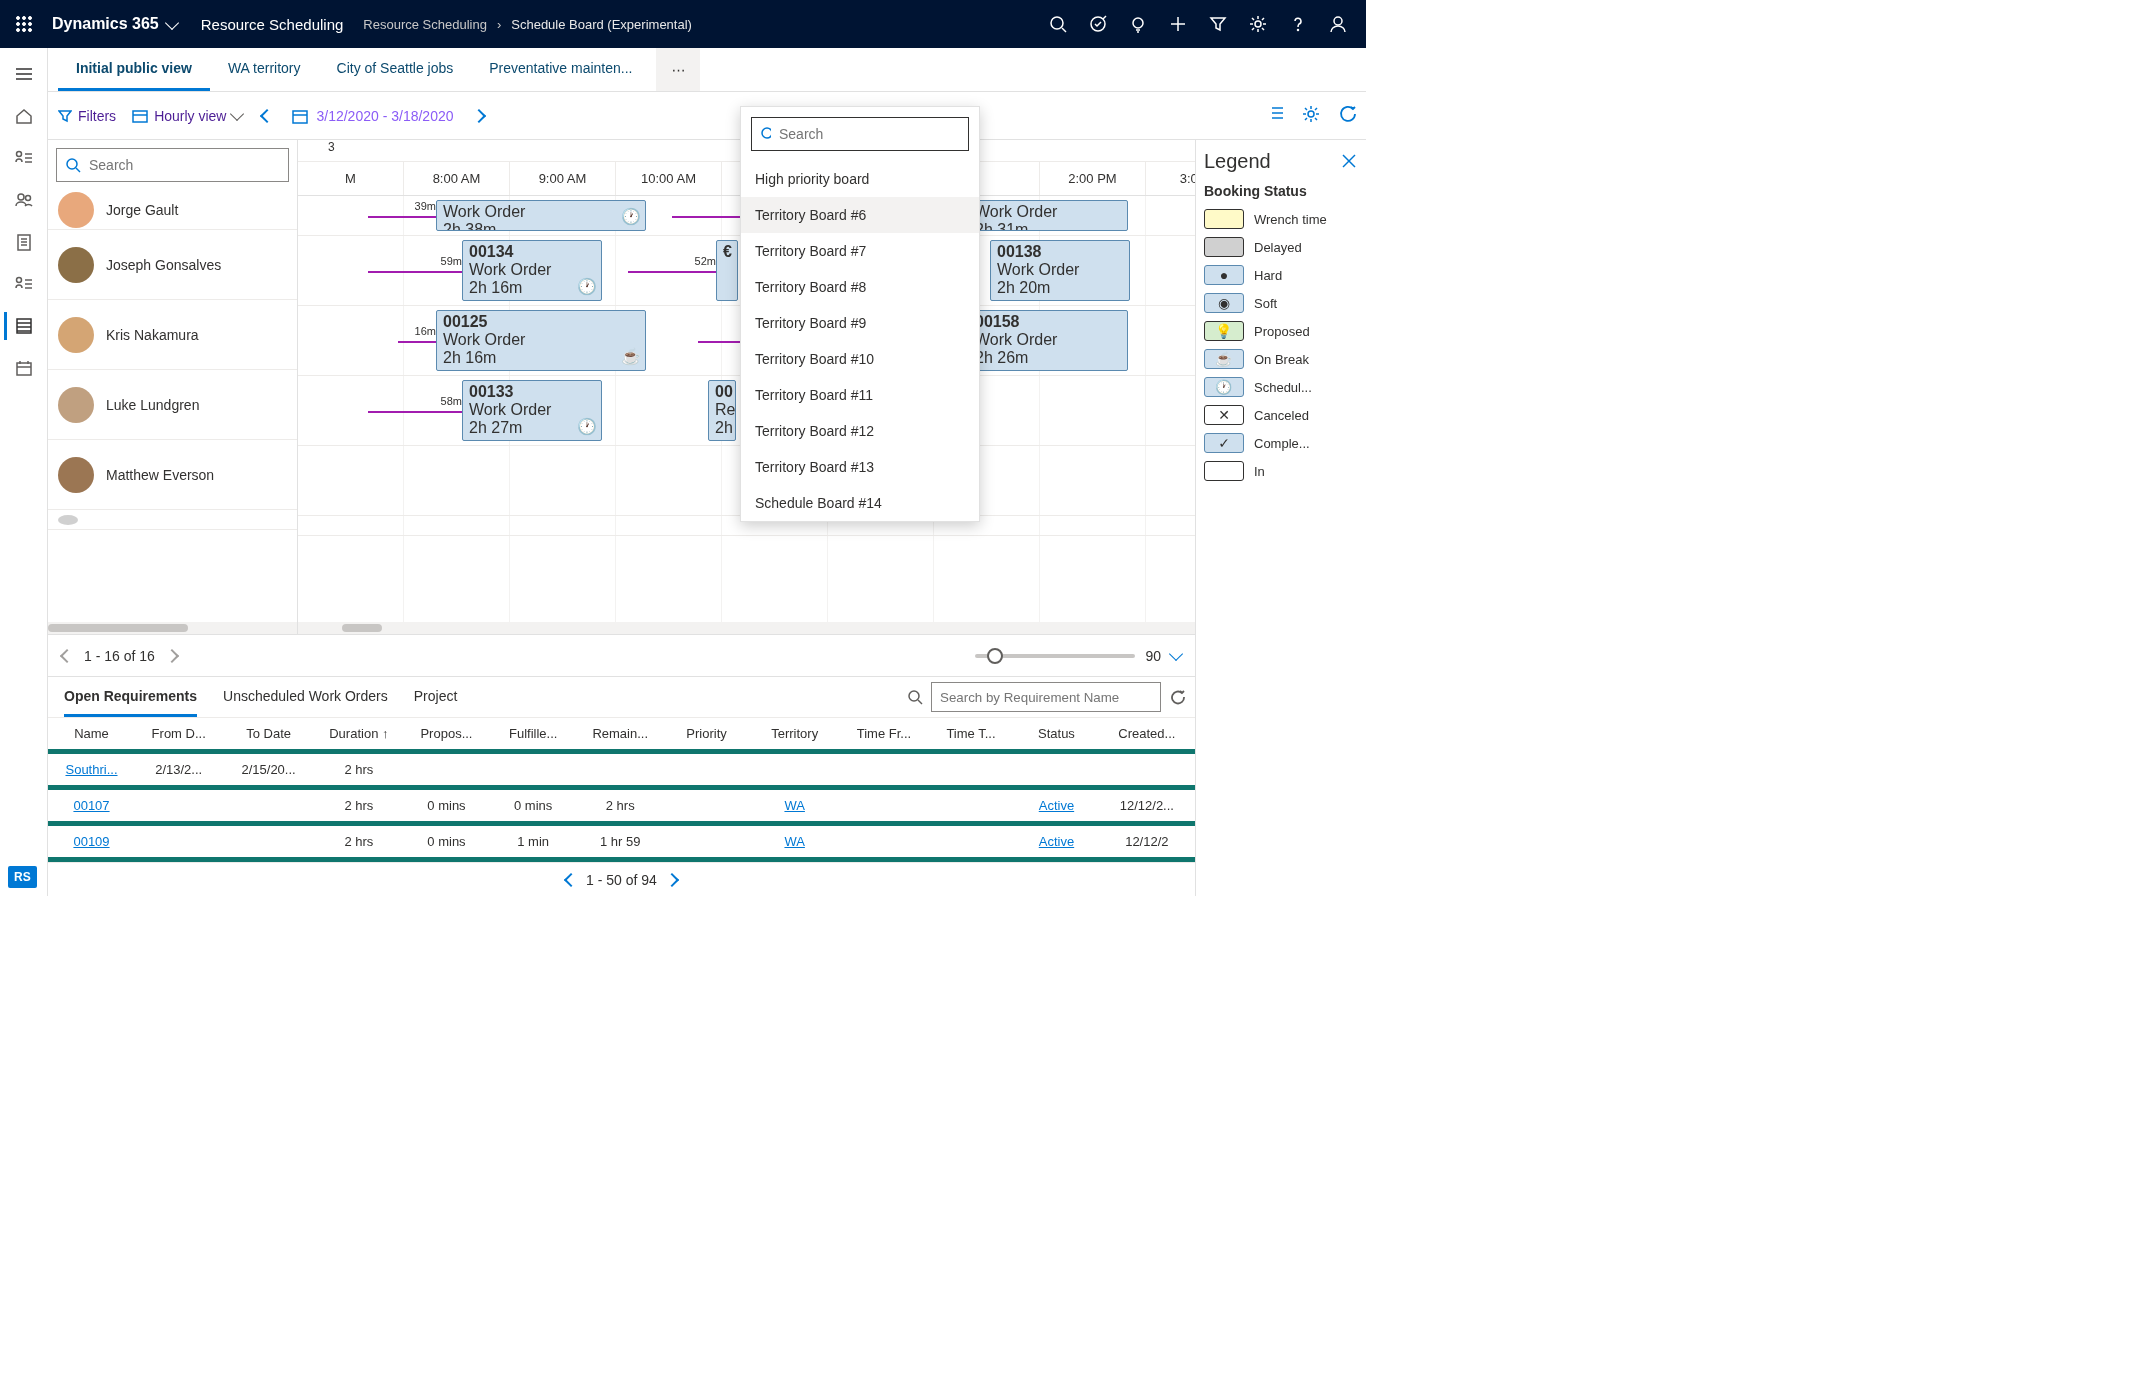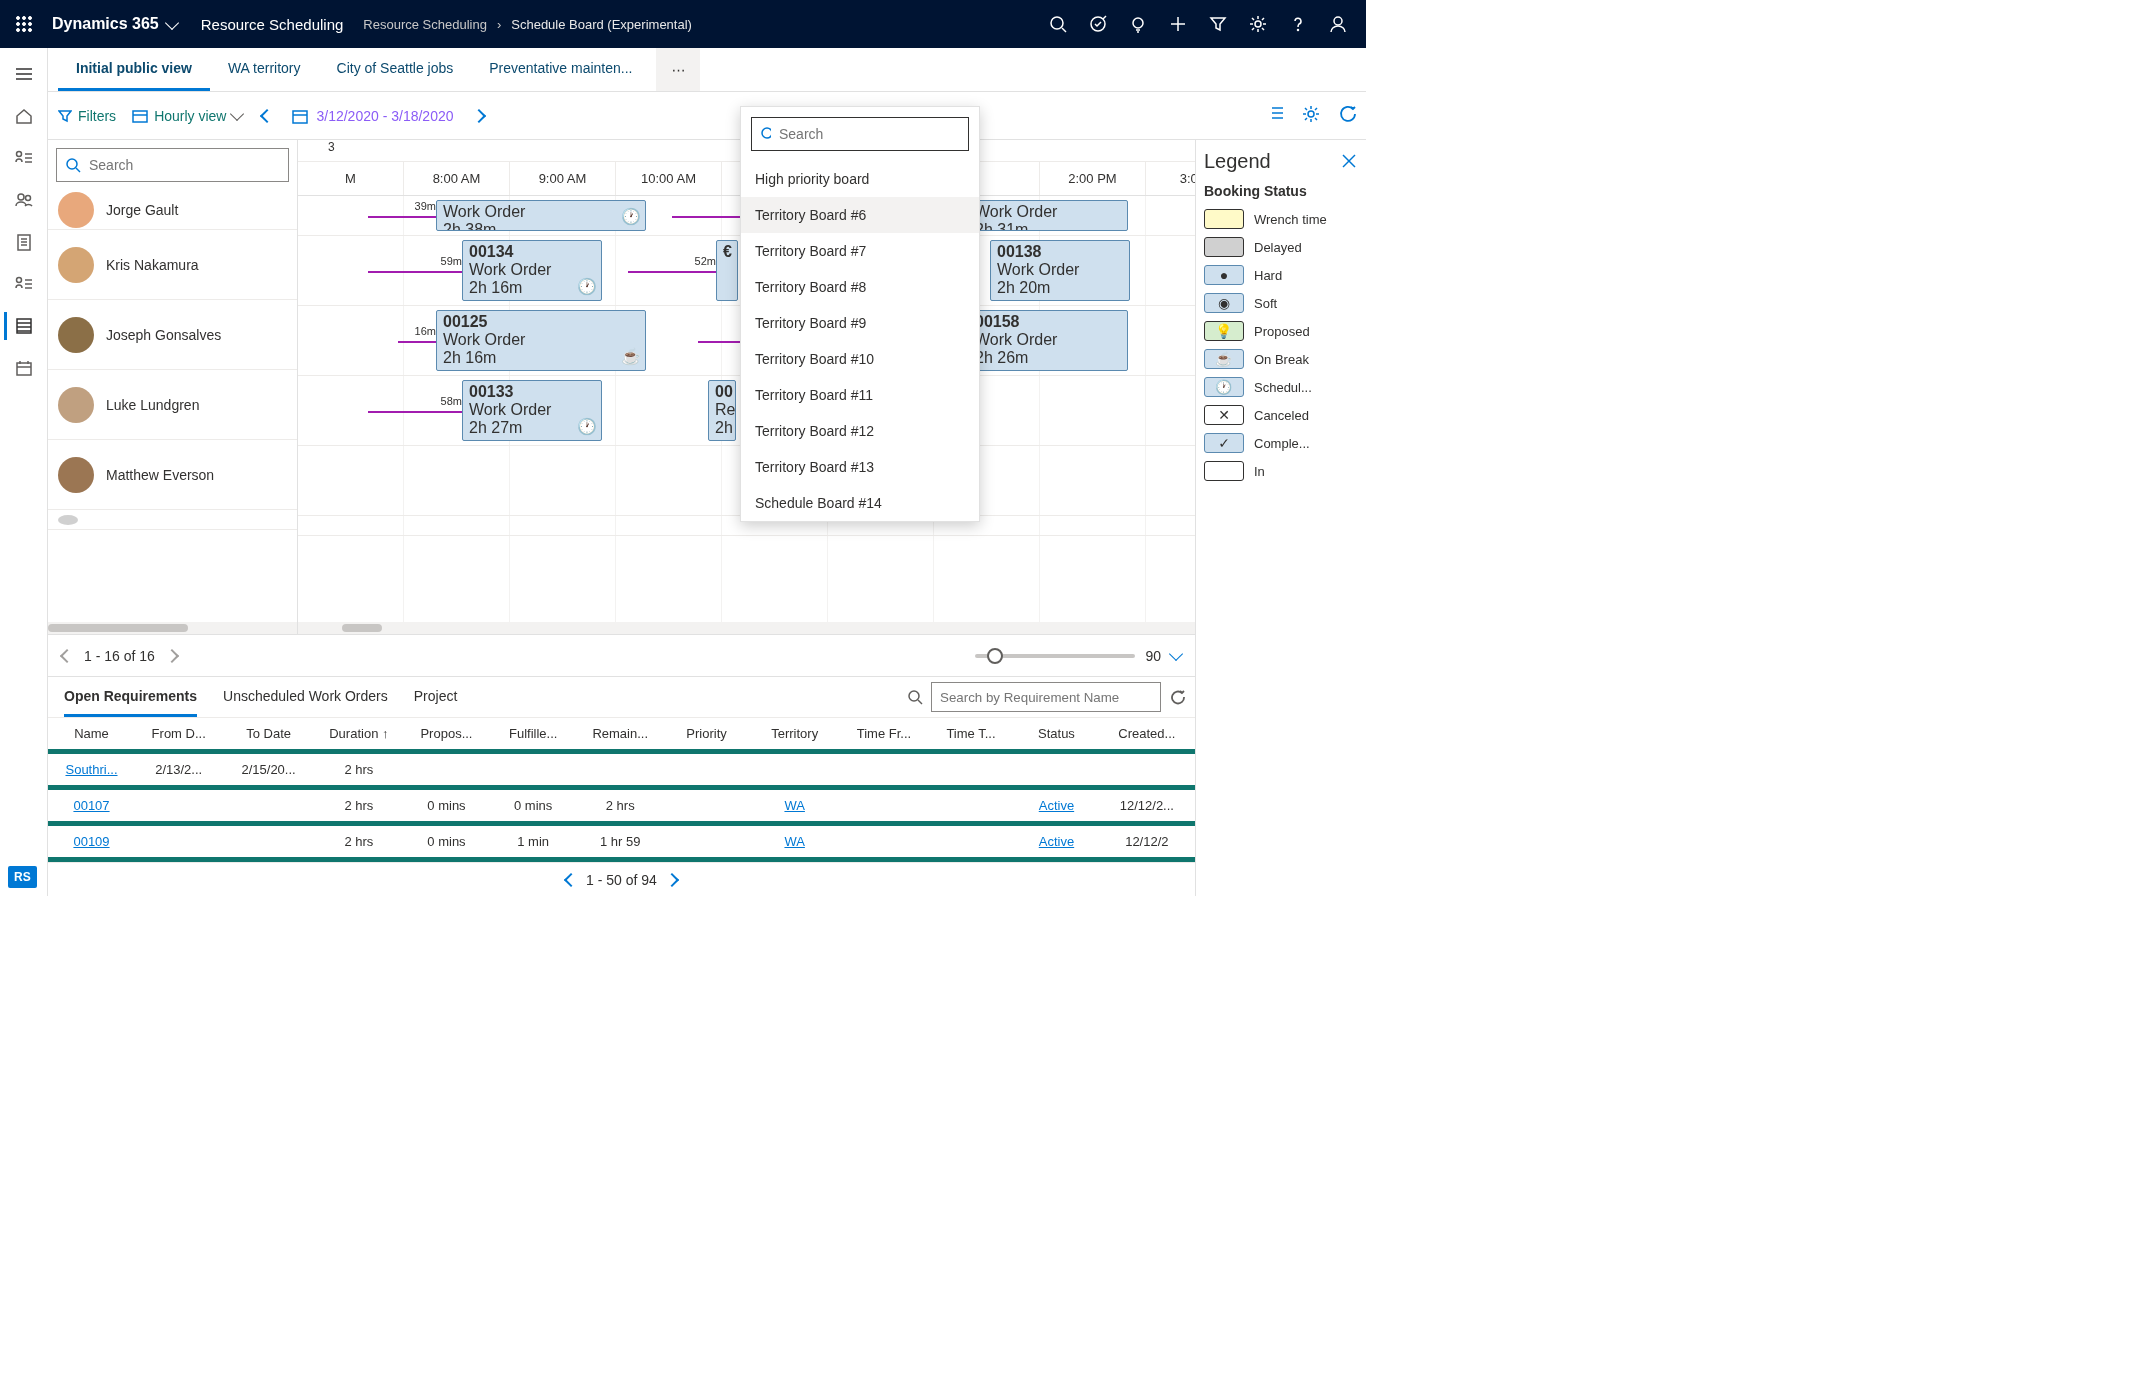--- a/index.html
+++ b/index.html
@@ -26,21 +26,21 @@
 .main { position:absolute; top:48px; left:48px; right:0; bottom:0; display:flex; flex-direction:column; }
 
 
 .tabrow { height:44px; border-bottom:1px solid #e1e1e1; display:flex; align-items:stretch; padding-left:10px; }
 .tabrow .tab { padding:0 18px; display:flex; align-items:center; cursor:pointer; color:#0c4a6e; font-size:14px; border-bottom:3px solid transparent; }
 .tabrow .tab.active { border-bottom-color:#0078d4; font-weight:600; }
 .tabrow .more-btn { width:44px; display:flex; align-items:center; justify-content:center; background:#f3f2f1; cursor:pointer; margin-left:6px; }
 
 
 .toolbar { height:48px; border-bottom:1px solid #e1e1e1; display:flex; align-items:center; padding:0 10px; gap:16px; }
-.toolbar .tb-btn { display:flex; align-items:center; gap:6px; color:#0f766e; cursor:pointer; }
+.toolbar .tb-btn { display:flex; align-items:center; gap:6px; color:#4c1d95; cursor:pointer; }
 .toolbar .chev { color:#0078d4; cursor:pointer; padding:4px; }
 .toolbar .daterange { display:flex; align-items:center; gap:8px; }
 .toolbar .spacer { flex:1; }
 .toolbar .right-icons { display:flex; gap:18px; color:#0078d4; }
 
 
 .content { flex:1; display:flex; min-height:0; }
 .board-wrap { flex:1; display:flex; flex-direction:column; min-width:0; border-right:1px solid #e1e1e1; }
 .legend { width:170px; padding:10px 8px; position:relative; }
 
@@ -336,26 +336,26 @@
                 </svg>
               <input placeholder="Search" style="">
             </div>
           </div>
           <div class="res-list">
             <div class="res-row first">
                 <div class="av" style="background:#e8a87c"></div>
                 <span>Jorge Gault</span>
               </div>
             <div class="res-row">
+                <div class="av" style="background:#8b6f47"></div>
+                <span>Joseph Gonsalves</span>
+              </div>
+            <div class="res-row">
                 <div class="av" style="background:#d4a574"></div>
                 <span>Kris Nakamura</span>
-              </div>
-            <div class="res-row">
-                <div class="av" style="background:#8b6f47"></div>
-                <span>Joseph Gonsalves</span>
               </div>
             <div class="res-row">
                 <div class="av" style="background:#c0a080"></div>
                 <span>Luke Lundgren</span>
               </div>
             <div class="res-row">
                 <div class="av" style="background:#9b7653"></div>
                 <span>Matthew Everson</span>
               </div>
             <div class="res-row" style="height:20px">

